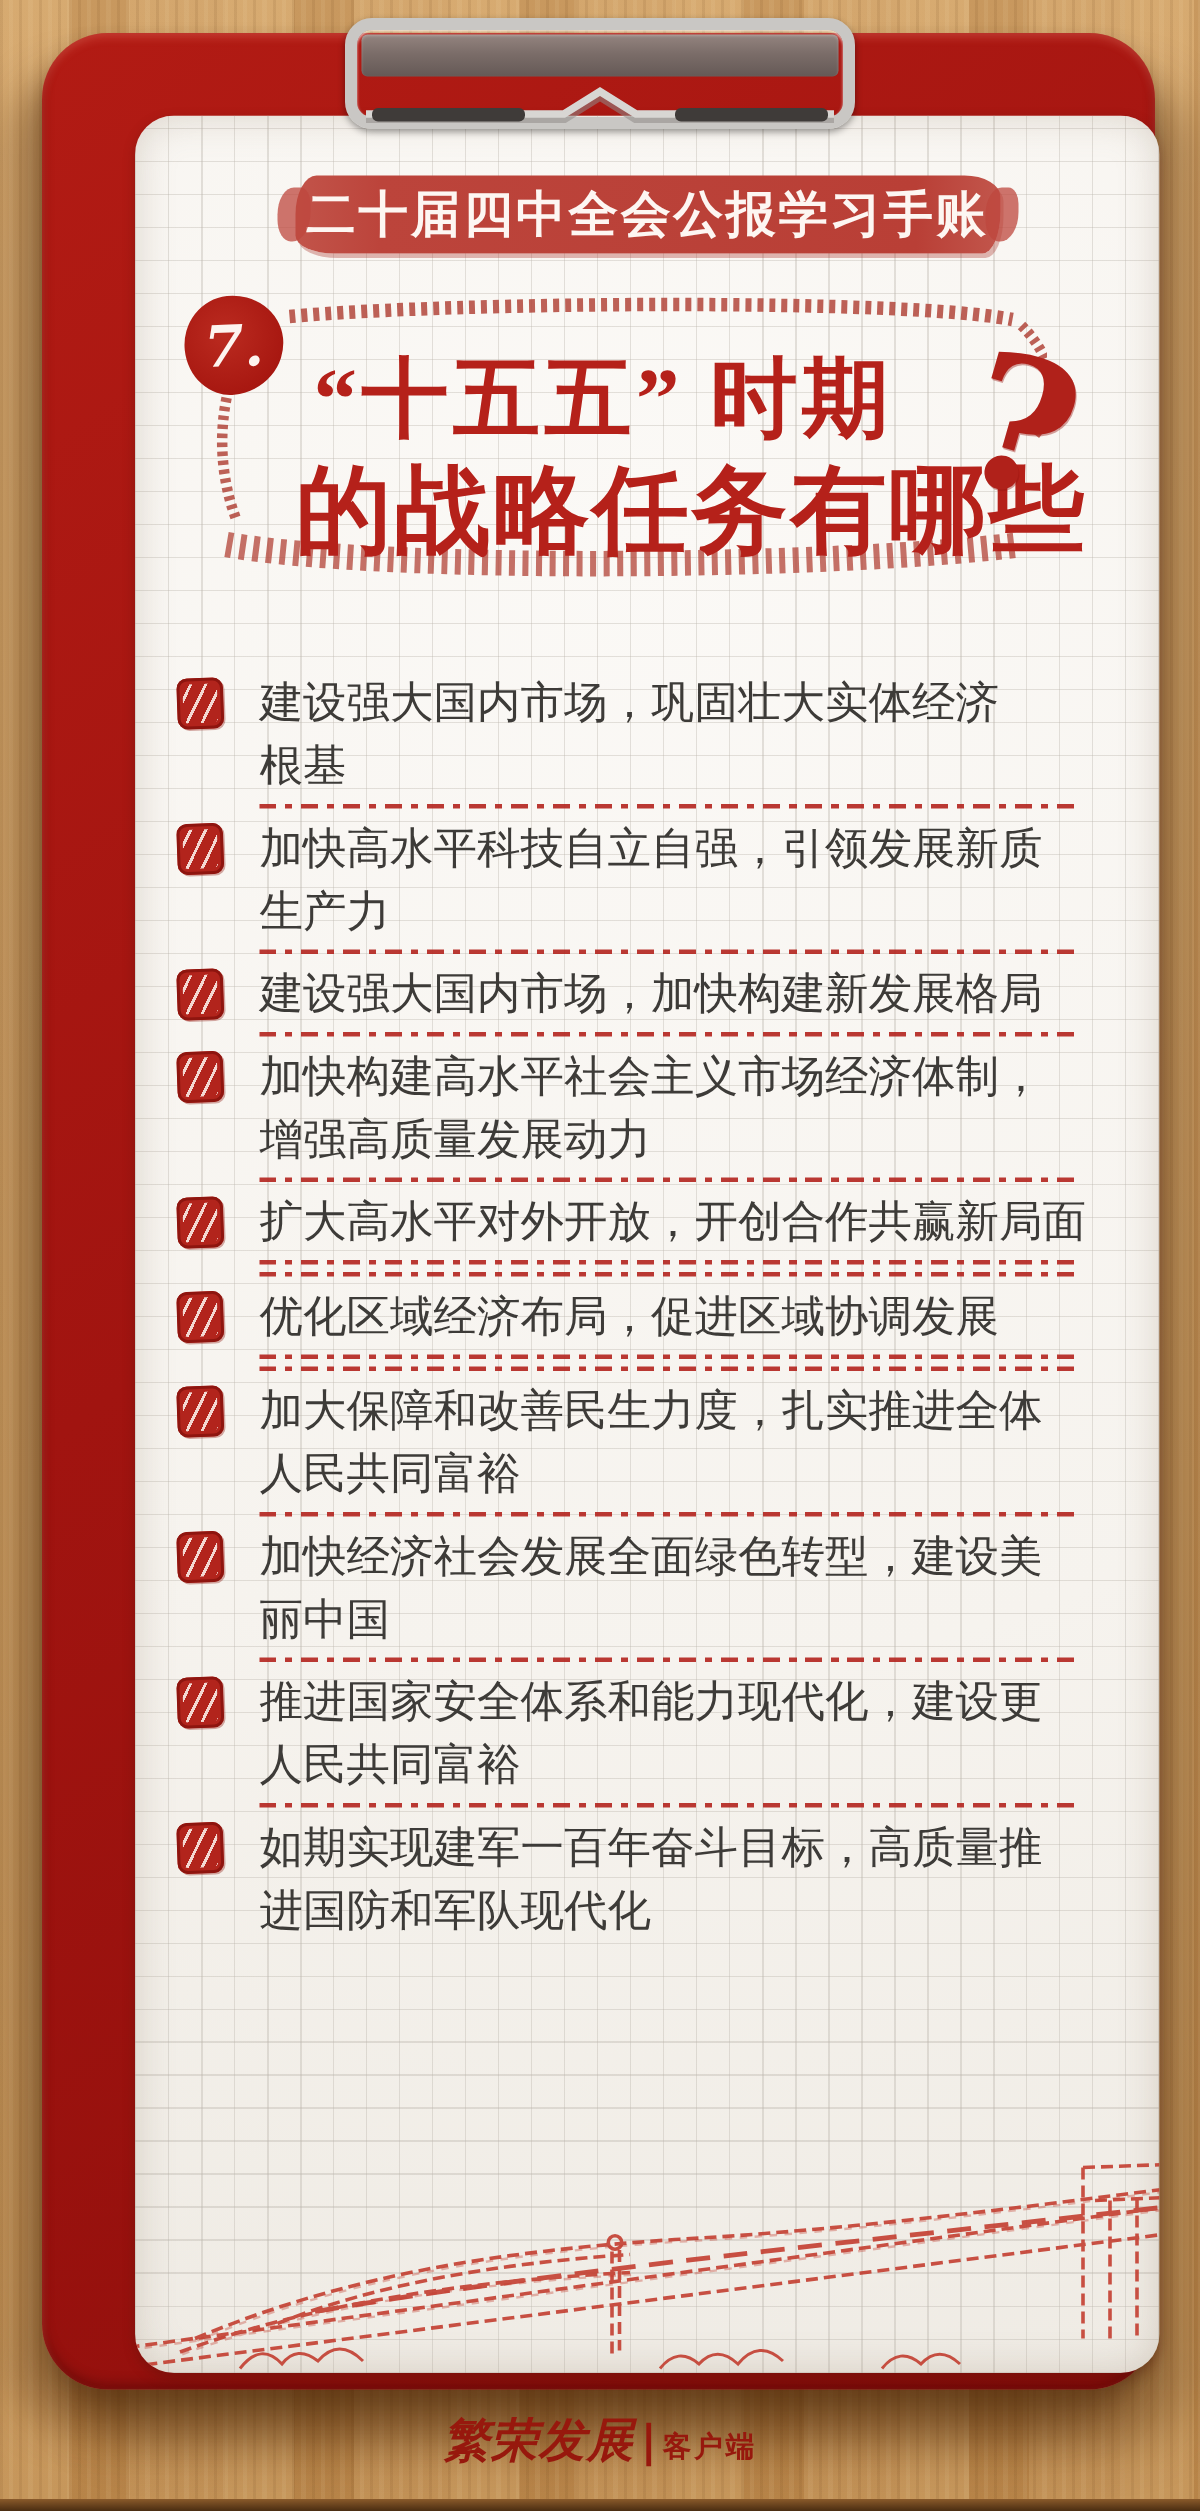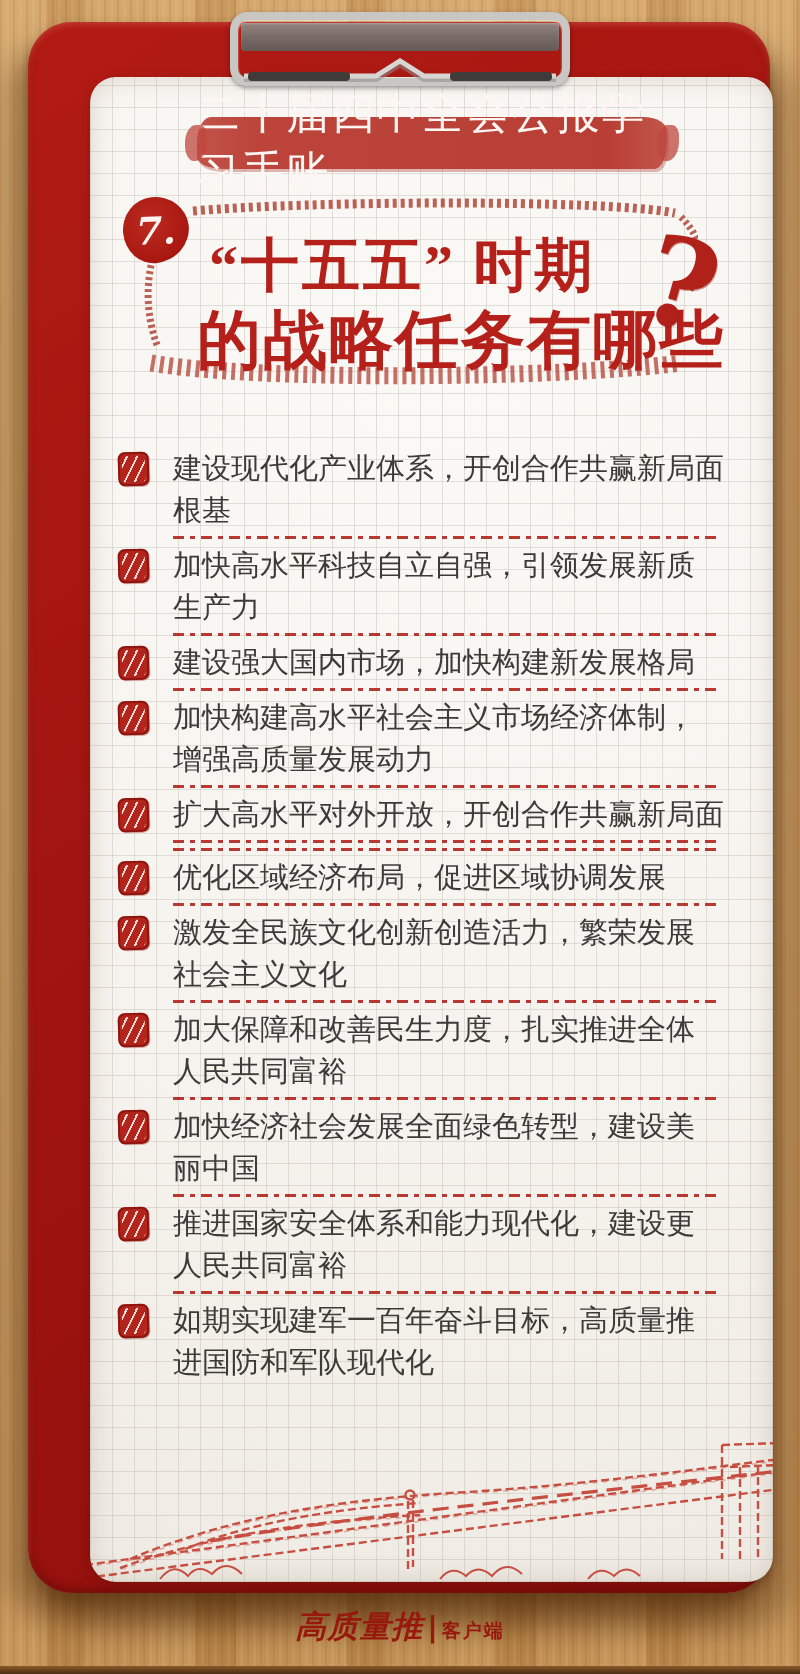--- a/index.html
+++ b/index.html
@@ -41,21 +41,21 @@
   
   .banner{position:relative;margin:40px auto 0;width:470px;height:52px;
     background:linear-gradient(90deg,#c2544a 0%, #bc443b 12%, #b93f36 88%, #c2564c 100%);
     border-radius:14px 24px 12px 26px / 26px 14px 28px 12px;
     box-shadow:2px 3px 0 rgba(168,52,44,.35);
     display:flex;align-items:center;justify-content:center;}
   .banner::before,.banner::after{content:"";position:absolute;top:8px;height:36px;width:22px;
     background:#bd473d;opacity:.75;border-radius:50% 30% 55% 40%;}
   .banner::before{left:-12px;}
   .banner::after{right:-12px;}
-  .banner-text{color:#fdf6f2;font-size:43px;font-weight:normal;letter-spacing:2px;
+  .banner-text{color:#fdf6f2;font-size:33px;font-weight:bold;letter-spacing:2px;
     font-family:"DejaVu Sans","Liberation Sans",sans-serif;}
 
   
   .title-box{position:relative;margin:26px 0 0 43px;width:565px;height:200px;}
   .sketch-border{position:absolute;left:0;top:0;}
   .badge{position:absolute;left:-10px;top:2px;width:66px;height:66px;
     background:radial-gradient(circle at 42% 38%, #bb2b20 0%, #a81811 70%, #97110c 100%);
     border-radius:48% 52% 55% 45% / 50% 48% 52% 50%;
     display:flex;align-items:center;justify-content:center;transform:rotate(-6deg);z-index:3;}
   .badge-num{color:#fdf4ef;font-size:38px;font-weight:bold;font-style:italic;
@@ -118,21 +118,21 @@
         <span class="badge-num">7.</span>
       </div>
       <div class="title-line1">“十五五” 时期</div>
       <div class="title-line2">的战略任务有哪些</div>
       <div class="qmark">?</div>
     </div>
 
     <ul class="checklist">
       <li class="check-item">
         <span class="check-icon"></span>
-        <span class="check-text">建设现代化产业体系，开创合作共赢新局面
+        <span class="check-text">建设强大国内市场，巩固壮大实体经济
 根基</span>
       </li>
       <li class="divider"></li>
       <li class="check-item">
         <span class="check-icon"></span>
         <span class="check-text">加快高水平科技自立自强，引领发展新质
 生产力</span>
       </li>
       <li class="divider"></li>
       <li class="check-item">
@@ -150,25 +150,20 @@
         <span class="check-icon"></span>
         <span class="check-text">扩大高水平对外开放，开创合作共赢新局面</span>
       </li>
       <li class="divider"></li>
       <li class="divider"></li>
       <li class="check-item">
         <span class="check-icon"></span>
         <span class="check-text">优化区域经济布局，促进区域协调发展</span>
       </li>
       <li class="divider"></li>
-      <li class="check-item">
-        <span class="check-icon"></span>
-        <span class="check-text">激发全民族文化创新创造活力，繁荣发展
-社会主义文化</span>
-      </li>
       <li class="divider"></li>
       <li class="check-item">
         <span class="check-icon"></span>
         <span class="check-text">加大保障和改善民生力度，扎实推进全体
 人民共同富裕</span>
       </li>
       <li class="divider"></li>
       <li class="check-item">
         <span class="check-icon"></span>
         <span class="check-text">加快经济社会发展全面绿色转型，建设美
@@ -223,16 +218,16 @@
   <div class="clip-bar"></div>
   <svg class="clip-wire" width="340" height="30" viewBox="0 0 340 30">
     <path d="M14 20 H 146 L 170 5 L 194 20 H 326" fill="none" stroke="#8f8b88" stroke-width="8" opacity="0.55"></path>
     <path d="M14 18 H 146 L 170 3 L 194 18 H 326" fill="none" stroke="#d8d6d3" stroke-width="5"></path>
     <rect x="18" y="14" width="102" height="9" rx="4" fill="#3f3b39"></rect>
     <rect x="220" y="14" width="102" height="9" rx="4" fill="#3f3b39"></rect>
   </svg>
 </div>
 
 <div class="brand">
-  <span class="brand-script">高质量推</span><span class="brand-sep">|</span><span class="brand-suffix">客户端</span>
+  <span class="brand-script">繁荣发展</span><span class="brand-sep">|</span><span class="brand-suffix">客户端</span>
 </div>
 
 <div class="wood-seam"></div>
 
 </body></html>

